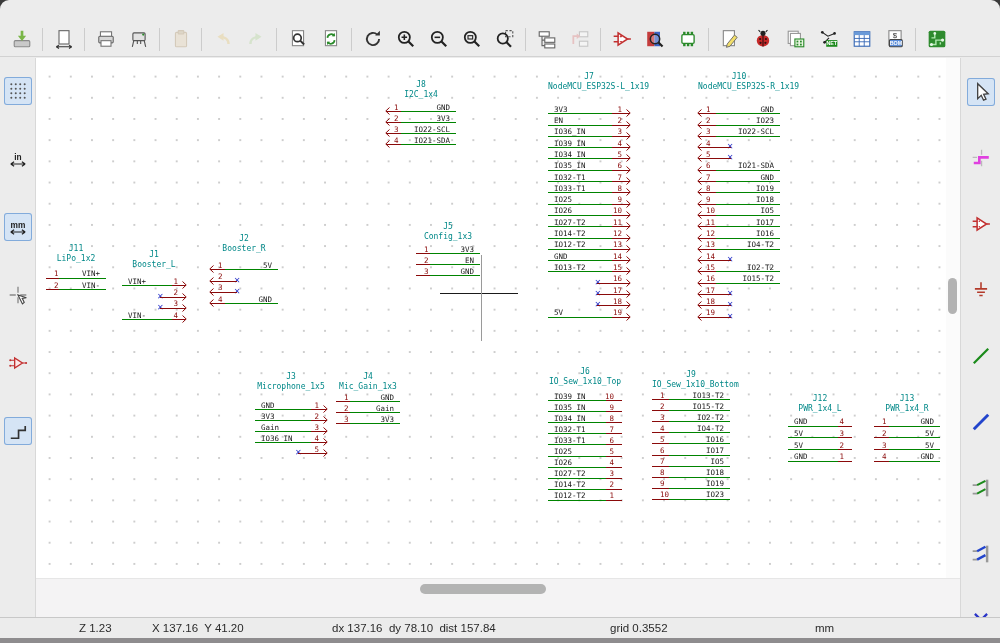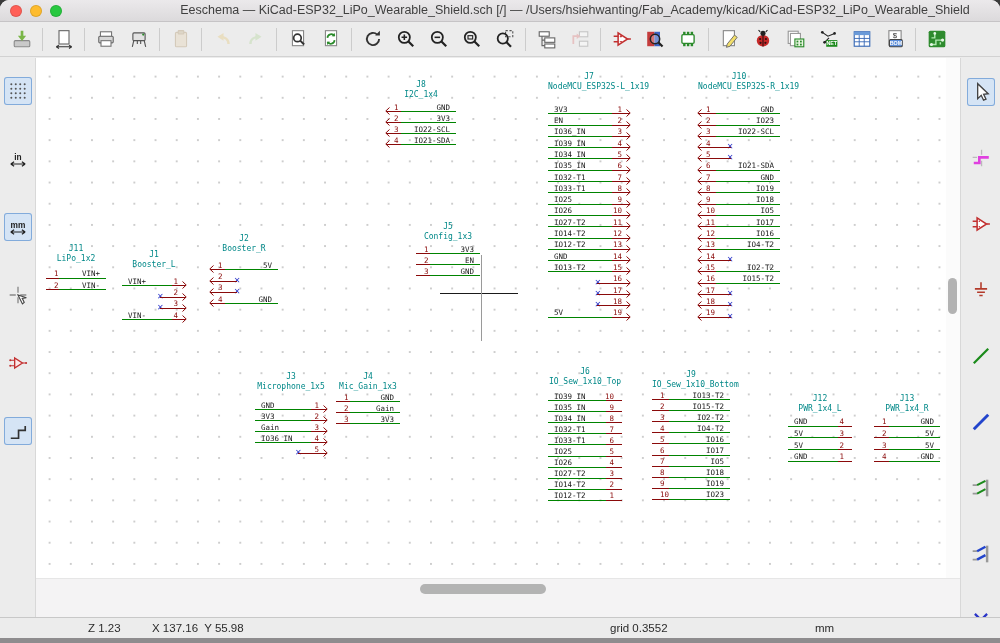--- a/index.html
+++ b/index.html
@@ -29,21 +29,21 @@
   #canvas{position:absolute;left:36px;top:58px;width:910px;height:520px;background:#ffffff;overflow:hidden;
     background-image:radial-gradient(circle,#cdcdcd .8px,rgba(0,0,0,0) .9px);background-size:21.2px 21.2px;background-position:3px 8px}
   #vscroll-track{position:absolute;left:946px;top:58px;width:14px;height:520px;background:#fbfbfb}
   #vscroll-thumb{position:absolute;left:948px;top:278px;width:9px;height:36px;border-radius:4.5px;background:#b3b3b3}
   #canvas-bottom{position:absolute;left:36px;top:578px;width:924px;height:39px;background:#f4f3f4;border-top:1px solid #e6e6e6}
   #hscroll-thumb{position:absolute;left:384px;top:5px;width:126px;height:10px;border-radius:5px;background:#b3b3b3}
 
   
   #statusbar{position:absolute;left:0;right:0;top:617px;height:21px;background:#ececec;border-top:1px solid #c8c8c8;font-size:11.5px;color:#2b2b2b}
   .sb-cell{position:absolute;top:0;line-height:20px;white-space:pre}
-  #sb-zoom{left:88px}#sb-pos{left:152px}#sb-delta{left:332px}#sb-grid{left:610px}#sb-units{left:815px}
+  #sb-zoom{left:79px}#sb-pos{left:152px}#sb-delta{left:332px}#sb-grid{left:610px}#sb-units{left:815px}
   #bottom-strip{position:absolute;left:0;right:0;top:638px;height:5px;background:#8e8c8e}
 
   
   .conn{position:absolute;font-family:"DejaVu Sans Mono",monospace;font-size:7.5px;line-height:1}
   .cref,.cname{height:10px;line-height:10px;text-align:center;color:#008888;white-space:nowrap;font-size:8px}
   .prow{position:relative;display:flex;align-items:flex-end;height:var(--rh);padding:0 5px 2px 5px}
   .prow .sp{flex:1}
   .pn{color:#8a0a0a;margin:0 3px}
   .pl{color:#161616;margin:0 1px;white-space:nowrap}
   .seg{position:absolute;bottom:1px;height:1px}
@@ -53,26 +53,20 @@
   .cl.L{left:-1px}.cl.R{right:-1px}
   .ncx{position:absolute;bottom:-2px;font-size:8px;font-weight:bold;color:#2a35c8;font-family:"DejaVu Sans",sans-serif}
   .ncx.L{left:35%}.ncx.R{right:35%}
   #cursor-h{position:absolute;height:1px;background:#1a1a1a}
   #cursor-v{position:absolute;width:1px;background:#9a9a9a}
 </style>
 </head>
 <body>
 
 <div id="window">
-  <div id="titlebar">
-    <span class="tl" id="tl-close"></span>
-    <span class="tl" id="tl-min"></span>
-    <span class="tl" id="tl-max"></span>
-    <span id="title-text">Eeschema — KiCad-ESP32_LiPo_Wearable_Shield.sch [/] — /Users/hsiehwanting/Fab_Academy/kicad/KiCad-ESP32_LiPo_Wearable_Shield</span>
-  </div>
 
   <div id="toolbar-top">
       <div class="tbtn">
         <span style="display:flex">
           <svg width="20" height="20" viewBox="0 0 18 18" xmlns="http://www.w3.org/2000/svg">
             <rect x="2" y="10.5" width="14" height="5.5" rx="1" fill="#c9c9c9" stroke="#8a8a8a"></rect>
             <path d="M9 1.5v5.5" stroke="#7ab648" stroke-width="2.4"></path>
             <path d="M5.3 6l3.7 4.8L12.7 6z" fill="#7ab648"></path>
           </svg>
         </span>
@@ -1419,18 +1413,19 @@
       <div id="cursor-v" style="left:445px;top:197px;height:86px"></div>
     </div>
   <div id="vscroll-track"></div>
   <div id="vscroll-thumb"></div>
   <div id="canvas-bottom">
     <div id="hscroll-thumb"></div>
   </div>
 
   <div id="statusbar">
     <span class="sb-cell" id="sb-zoom">Z 1.23</span>
-    <span class="sb-cell" id="sb-pos">X 137.16  Y 55.98</span>
+    <span class="sb-cell" id="sb-pos">X 137.16  Y 41.20</span>
+    <span class="sb-cell" id="sb-delta">dx 137.16  dy 78.10  dist 157.84</span>
     <span class="sb-cell" id="sb-grid">grid 0.3552</span>
     <span class="sb-cell" id="sb-units">mm</span>
   </div>
   <div id="bottom-strip"></div>
 </div>
 
 </body></html>

